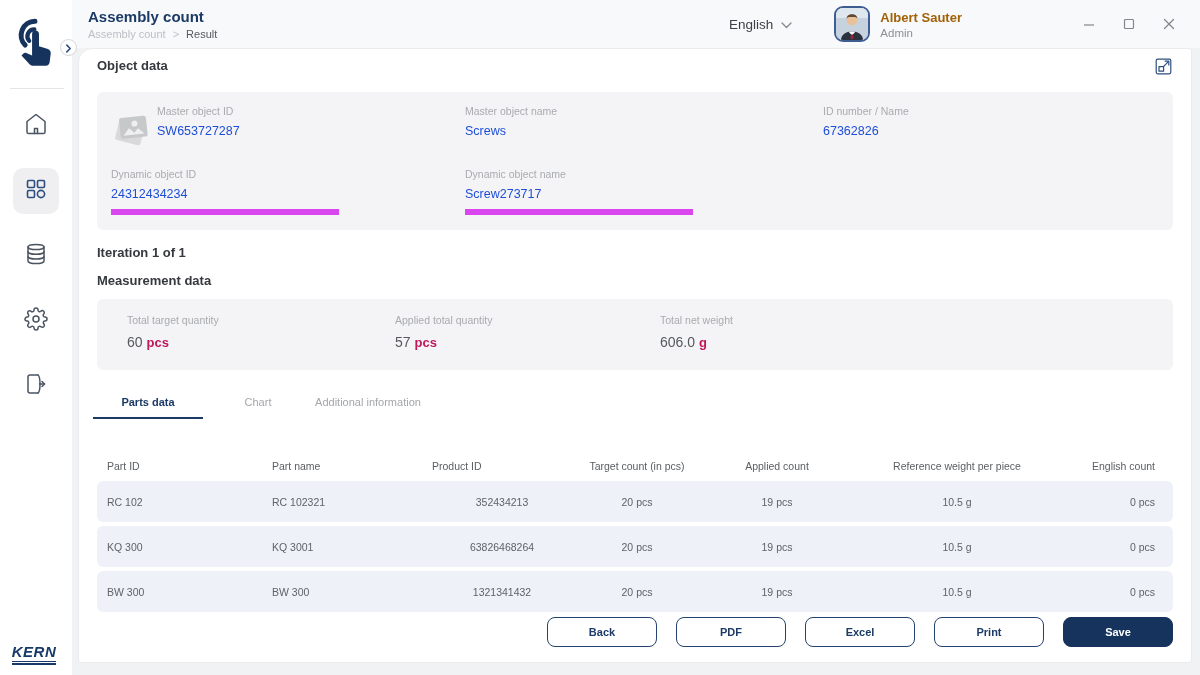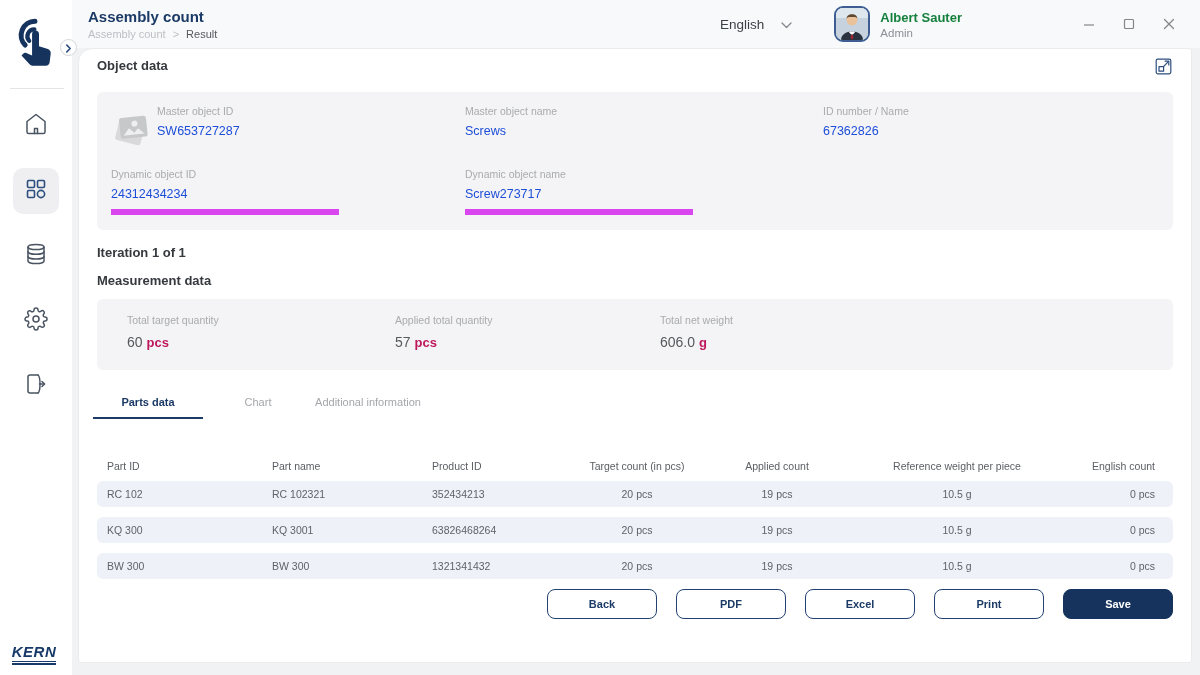--- a/index.html
+++ b/index.html
@@ -28,26 +28,26 @@
   .main { position:absolute; left:68px; right:0; top:0; bottom:0; background:#f1f2f4; }
   .topbar { position:absolute; left:0; right:0; top:0; height:48px; background:#f8f9fa;
     display:flex; align-items:center; }
   .title-block { margin-left:20px; }
   .page-title { font-size:15px; font-weight:bold; color:#1b3a66; line-height:18px; }
   .breadcrumb { font-size:11px; margin-top:2px; display:flex; gap:7px; align-items:center; }
   .crumb-muted { color:#bcbfc5; }
   .crumb-sep { color:#bcbfc5; font-size:11px; }
   .crumb-current { color:#55595f; }
   .topbar-right { margin-left:auto; display:flex; align-items:center; }
-  .lang { display:flex; align-items:center; gap:17px; cursor:pointer; margin-right:42px; }
+  .lang { display:flex; align-items:center; gap:8px; cursor:pointer; margin-right:42px; }
   .lang-label { font-size:13.5px; color:#3c4148; }
   .user { display:flex; align-items:center; gap:10px; margin-right:120px; }
   .avatar { width:36px; height:36px; border:2px solid #3d5d93; border-radius:9px;
     overflow:hidden; background:#cdd7e2; flex:0 0 auto; }
-  .user-name { font-size:13px; font-weight:bold; color:#15803d; line-height:16px;}
+  .user-name { font-size:13px; font-weight:bold; color:#a16207; line-height:16px;}
   .user-role { font-size:11.5px; color:#8b9097; margin-top:1px;}
   .win-controls { display:flex; align-items:center; gap:26px; margin-right:24px; }
   .win-btn { width:14px; height:14px; display:flex; align-items:center; justify-content:center;
     cursor:pointer; color:#82878d; }
 
   
   .side-toggle { position:absolute; left:60px; top:39px; width:17px; height:17px;
     background:#ffffff; border:1px solid #d4d6d9; border-radius:50%; z-index:5;
     display:flex; align-items:center; justify-content:center; cursor:pointer; }
 
@@ -81,23 +81,23 @@
     padding-bottom:9px; cursor:pointer; }
   .tab.active { color:#1b3a66; font-weight:bold; border-bottom:2px solid #1b3a66; }
 
   
   .ptable { margin-top:41px; }
   .prow { display:grid; grid-template-columns:165px 170px 140px 130px 150px 210px 1fr;
     align-items:center; }
   .prow > div { font-size:10.5px; }
   .phead { color:#5b5e63; }
   .phead > div { padding:0 0 9px 0; }
-  .pbody { background:#eef1f8; border-radius:6px; height:26px; margin-bottom:10px; color:#5f6368; }
+  .pbody { background:#eef1f8; border-radius:6px; height:41px; margin-bottom:4px; color:#5f6368; }
   .prow > div:nth-child(1), .prow > div:nth-child(2) { text-align:left; padding-left:10px; }
-  .prow > div:nth-child(3) { }
+  .prow > div:nth-child(3) { text-align:center; }
   .phead > div:nth-child(3) { text-align:left; }
   .prow > div:nth-child(4), .prow > div:nth-child(5), .prow > div:nth-child(6) { text-align:center; }
   .prow > div:nth-child(7) { text-align:right; padding-right:18px; }
 
   
   .actions { display:flex; justify-content:flex-end; gap:19px; margin-top:5px; }
   .btn { width:110px; height:30px; border-radius:8px; border:1px solid #24426f;
     background:#ffffff; color:#1b3a66; font-size:11px; font-weight:bold;
     display:flex; align-items:center; justify-content:center; cursor:pointer; }
   .btn.primary { background:#16335e; border-color:#16335e; color:#ffffff; }

